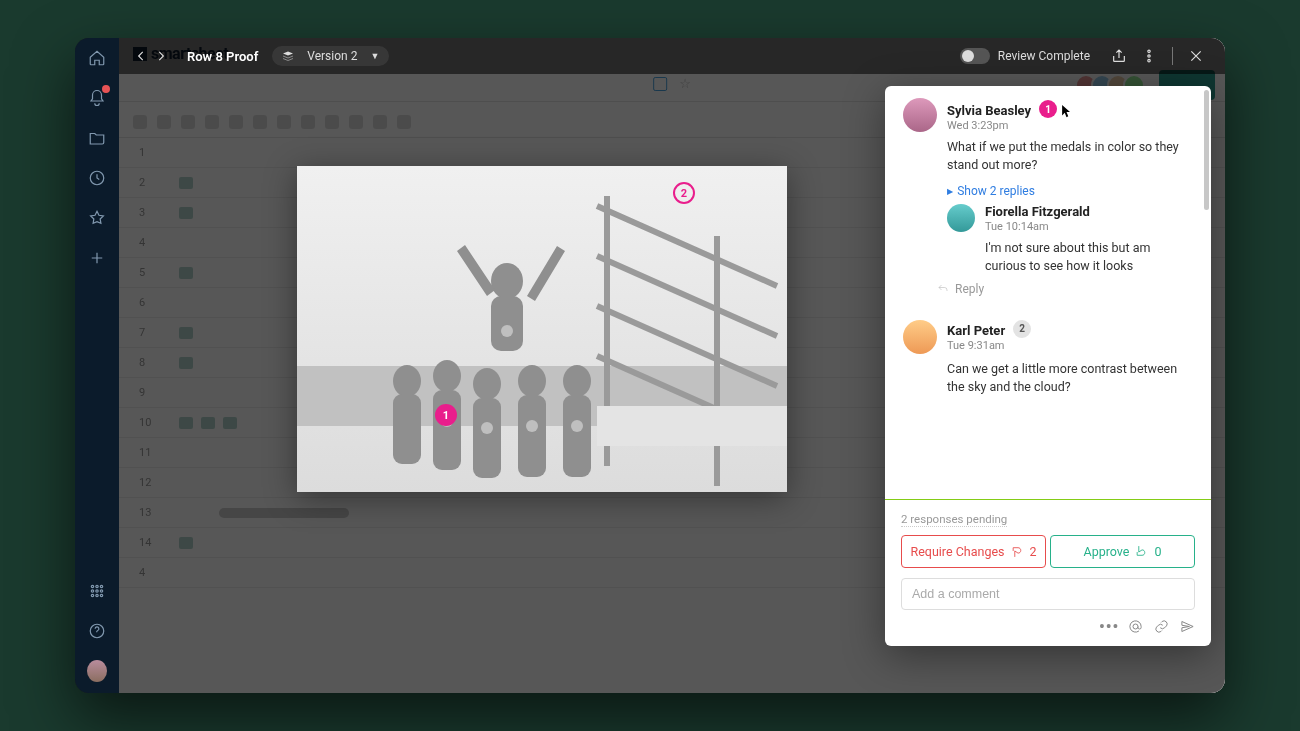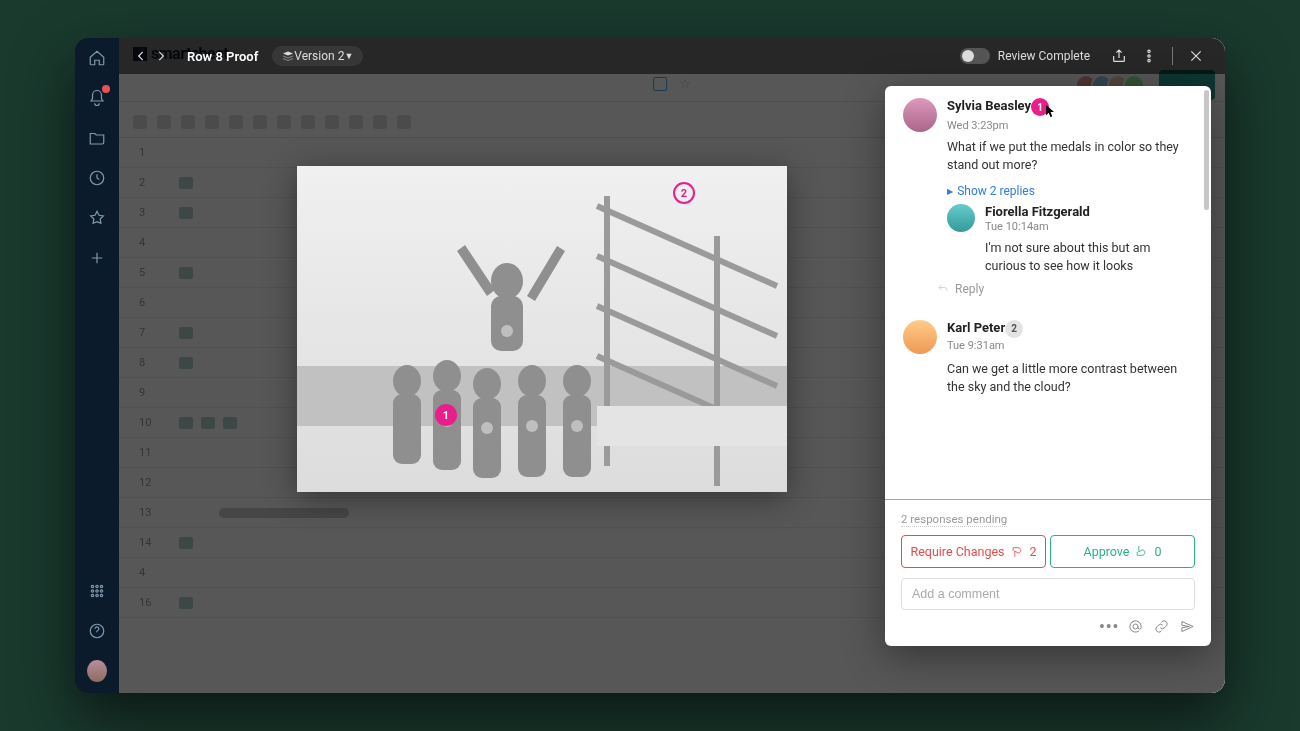--- a/index.html
+++ b/index.html
@@ -69,21 +69,21 @@
   
   .proof-header {
     position:absolute; top:0; left:0; right:0; height:36px;
     z-index:10; display:flex; align-items:center; padding:0 14px; color:#eee;
     background: rgba(0,0,0,0.55);
   }
   .nav-chevrons { display:flex; gap:4px; margin-right:18px;}
   .chev { width:16px; height:16px; display:flex; align-items:center; justify-content:center; color:#ddd;}
   .chev svg { width:14px; height:14px; stroke:#ddd; fill:none; stroke-width:2;}
   .proof-title { font-size:13px; font-weight:600; color:#fff; margin-right:14px;text-align:right;}
-  .version-chip { display:flex; align-items:center; gap:0; font-size:12px; color:#ddd; background:rgba(255,255,255,0.08); padding:3px 10px; border-radius:12px;text-align:center;}
+  .version-chip { display:flex; align-items:center; gap:13px; font-size:12px; color:#ddd; background:rgba(255,255,255,0.08); padding:3px 10px; border-radius:12px;text-align:center;}
   .version-chip svg { width:12px; height:12px; fill:#ddd;}
   .proof-header .spacer { flex:1; }
   .toggle { width:30px; height:16px; background:#555; border-radius:10px; position:relative; margin-right:8px;}
   .toggle::after{ content:""; position:absolute; left:2px; top:2px; width:12px; height:12px; background:#ddd; border-radius:50%;}
   .rc-label { font-size:12px; color:#ddd; margin-right:14px;}
   .hdr-icon { width:18px; height:18px; margin:0 6px; display:flex; align-items:center; justify-content:center;}
   .hdr-icon svg { width:16px; height:16px; stroke:#ddd; fill:none; stroke-width:1.8;}
   .vdiv { width:1px; height:18px; background:#777; margin:0 8px;}
 
   
@@ -119,21 +119,21 @@
   .pavatar { width:26px; height:26px; border-radius:50%; border:2px solid #fff; margin-left:-8px;}
   .av-a{background:linear-gradient(#8c6,#5a4);} .av-b{background:linear-gradient(#e99,#c66);} .av-c{background:linear-gradient(#eca,#b86);} .av-d{background:#1f5fa8;}
 
   .comments-scroll { flex:1; overflow:auto; padding:4px 18px 6px 18px; position:relative;}
   .thread { padding:8px 0 10px; }
   .thread + .thread { border-top: none; }
   .avatar { width:34px; height:34px; border-radius:50%; flex-shrink:0;}
   .av-sylvia{background:linear-gradient(#d9b,#a68);} .av-fiorella{background:linear-gradient(#6cc,#399);} .av-karl{background:linear-gradient(#fc8,#e95);}
   .c-head { display:flex; gap:10px; align-items:flex-start;}
   .c-meta { flex:1;}
-  .c-name { font-size:13px; font-weight:700; color:#222; display:flex; align-items:flex-start; }
+  .c-name { font-size:13px; font-weight:700; color:#222; display:flex; align-items:flex-end; gap:8px;}
   .c-time { font-size:11px; color:#888; margin-top:1px;}
   .count-pill { min-width:18px; height:18px; border-radius:9px; background:#e91e8c; color:#fff; font-size:10px; font-weight:700; display:flex; align-items:center; justify-content:center;}
   .count-grey { background:#e3e3e3; color:#555;}
   .c-body { font-size:12.5px; color:#333; line-height:1.45; margin:6px 0 0 44px;}
   .show-replies { margin:10px 0 6px 44px; font-size:12px; color:#2f7de1; display:flex; align-items:center; gap:4px; cursor:pointer;}
   .show-replies::before{content:"▶"; font-size:8px; color:#2f7de1;}
   .reply-row { margin:6px 0 0 34px; font-size:12px; color:#999; display:flex; align-items:center; gap:6px;}
   .reply-row svg{width:12px;height:12px; stroke:#aaa; fill:none;}
   .nested { margin-left:44px; }
   .nested .avatar{width:28px;height:28px;}
@@ -303,24 +303,20 @@
         <div class="sheet-row">
             <span class="rownum">13</span>
             <div style="margin-left:40px;width:130px;height:10px;background:#ccc;border-radius:5px;"></div>
           </div>
         <div class="sheet-row">
             <span class="rownum">14</span>
             <span class="row-icon"></span>
           </div>
         <div class="sheet-row">
             <span class="rownum">4</span>
-          </div>
-        <div class="sheet-row">
-            <span class="rownum">16</span>
-            <span class="row-icon"></span>
           </div>
       </div>
     </div>
 
     <div class="under-dim"></div>
 
     <div class="proof-header">
       <div class="nav-chevrons">
         <div class="chev">
             <svg viewBox="0 0 24 24">

